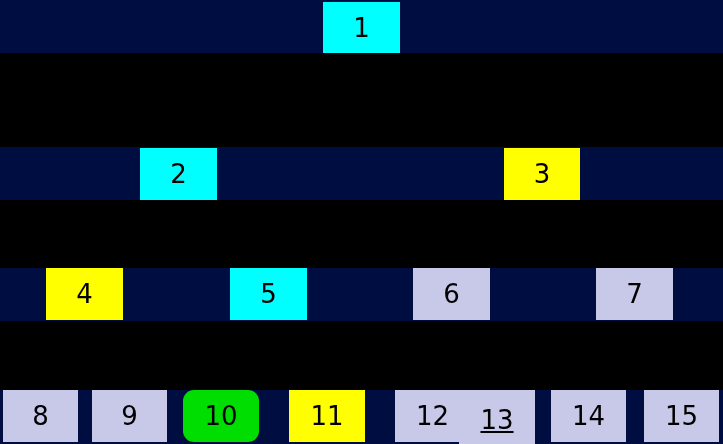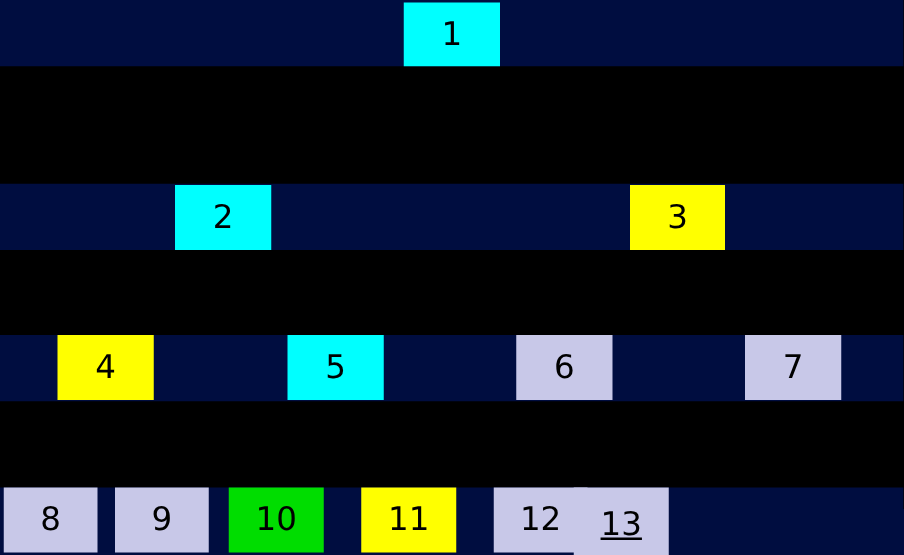--- a/index.html
+++ b/index.html
@@ -43,21 +43,21 @@
   .n2  { left: 140px; top: 148px; width: 77px; height: 52px; }
   .n3  { left: 504px; top: 148px; width: 76px; height: 52px; }
   
   .n4  { left: 46px;  top: 268px; width: 77px; height: 52px; }
   .n5  { left: 230px; top: 268px; width: 77px; height: 52px; }
   .n6  { left: 413px; top: 268px; width: 77px; height: 52px; }
   .n7  { left: 596px; top: 268px; width: 77px; height: 52px; }
   
   .n8  { left: 3px;   top: 390px; width: 75px; height: 52px; }
   .n9  { left: 92px;  top: 390px; width: 75px; height: 52px; }
-  .n10 { left: 183px; top: 390px; width: 76px; height: 52px; }
+  .n10 { left: 183px; top: 390px; width: 76px; height: 52px; border-radius: 11px; }
   .n11 { left: 275px; top: 390px; width: 76px; height: 52px; margin-left: 14px; }
   .n12 { left: 368px; top: 390px; width: 75px; height: 52px; margin-left: 27px; }
   .n13 { left: 459px; top: 390px; width: 76px; height: 60px; text-decoration: underline; }
   .n14 { left: 551px; top: 390px; width: 75px; height: 52px; }
   .n15 { left: 644px; top: 390px; width: 75px; height: 52px; }
 </style>
 </head>
 <body>
 
 <div id="stage">
@@ -73,14 +73,16 @@
   <div class="node n4" data-color="yellow">4</div>
   <div class="node n5" data-color="cyan">5</div>
   <div class="node n6" data-color="lavender">6</div>
   <div class="node n7" data-color="lavender">7</div>
   <div class="node n8" data-color="lavender">8</div>
   <div class="node n9" data-color="lavender">9</div>
   <div class="node n10" data-color="green">10</div>
   <div class="node n11" data-color="yellow">11</div>
   <div class="node n12" data-color="lavender">12</div>
   <div class="node n13" data-color="lavender">13</div>
+  <div class="node n14" data-color="lavender">14</div>
+  <div class="node n15" data-color="lavender">15</div>
 
 </div>
 
 </body></html>

